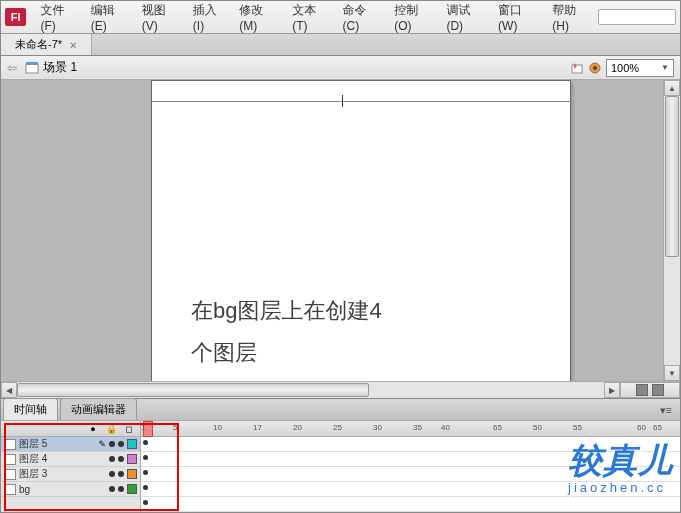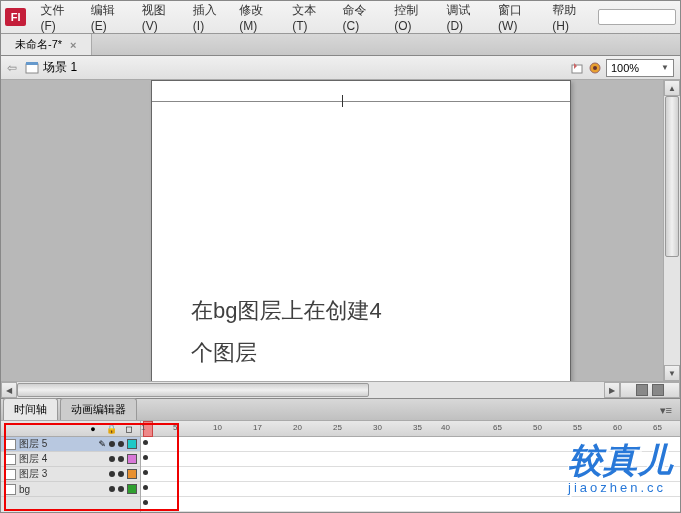--- a/index.html
+++ b/index.html
@@ -193,21 +193,21 @@
             <span class="rn" style="left: 72px;">10</span>
             <span class="rn" style="left: 112px;">17</span>
             <span class="rn" style="left: 152px;">20</span>
             <span class="rn" style="left: 192px;">25</span>
             <span class="rn" style="left: 232px;">30</span>
             <span class="rn" style="left: 272px;">35</span>
             <span class="rn" style="left: 300px;">40</span>
             <span class="rn" style="left: 352px;">65</span>
             <span class="rn" style="left: 392px;">50</span>
             <span class="rn" style="left: 432px;">55</span>
-            <span class="rn" style="left: 472px;">60</span>
+            <span class="rn" style="left: 496px;">60</span>
             <span class="rn" style="left: 512px;">65</span>
           </div>
       </div>
       <div class="frame-grid">
         <div class="kf" style="top:3px"></div>
         <div class="kf" style="top:18px"></div>
         <div class="kf" style="top:33px"></div>
         <div class="kf" style="top:48px"></div>
         <div class="kf" style="top:63px"></div>
       </div>

